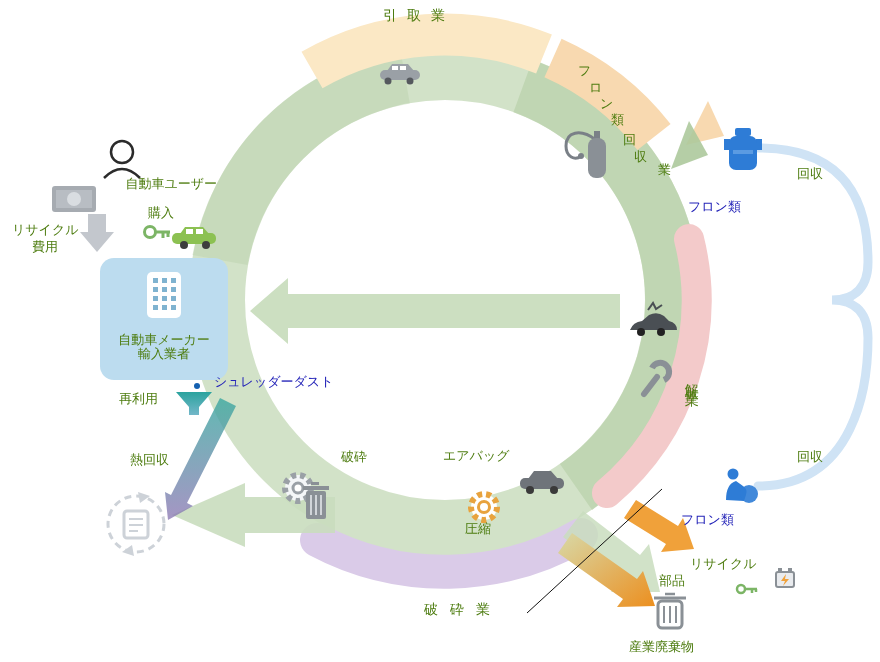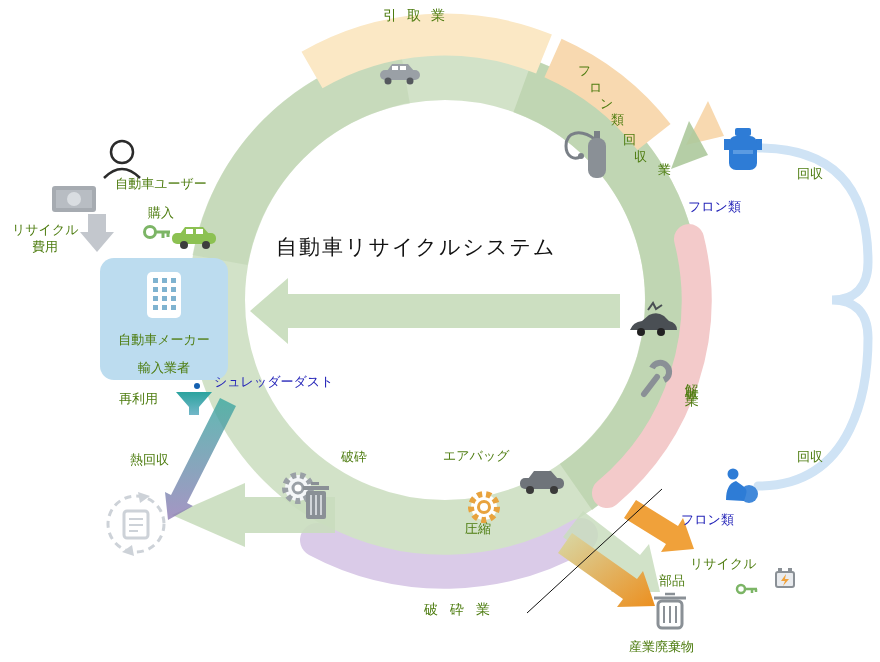--- a/index.html
+++ b/index.html
@@ -201,21 +201,20 @@
   </g>
 
   <g stroke="#8a9096" fill="#fff">
     <path d="M665 594 h 10" stroke-width="2.5" fill="none"></path>
     <line x1="654" y1="598" x2="686" y2="598" stroke-width="3"></line>
     <rect x="658" y="601" width="24" height="27" rx="4" stroke-width="3"></rect>
     <path d="M664 606 v 17 M670 606 v 17 M676 606 v 17" stroke-width="2" fill="none"></path>
   </g>
 </svg>
 
-<div class="lbl title">自動車リサイクルシステム</div>
 
 <div class="lbl pickup">引取業</div>
 
 <div class="lbl freon-arc">
       <span>フ</span>
       <span>ロ</span>
       <span>ン</span>
       <span>類</span>
       <span>回</span>
       <span>収</span>
@@ -238,22 +237,22 @@
 <div class="lbl shredbiz">破砕業</div>
 
 <div class="lbl" style="left:465px;top:521px;">圧縮</div>
 <div class="lbl" style="left:443px;top:448px;">エアバッグ</div>
 <div class="lbl" style="left:341px;top:449px;">破砕</div>
 
 <div class="lbl blue" style="left:214px;top:374px;">シュレッダーダスト</div>
 <div class="lbl" style="left:119px;top:391px;">再利用</div>
 <div class="lbl" style="left:114px;top:452px;margin-left:16px;">熱回収</div>
 
-<div class="lbl center" style="left:105px;top:176px;width:112px;">自動車ユーザー</div>
+<div class="lbl center" style="left:105px;top:176px;width:112px;text-align:right;">自動車ユーザー</div>
 <div class="lbl center" style="left:105px;top:193px;width:112px;margin-top:12px;">購入</div>
 
 <div class="lbl center" style="left:12px;top:222px;width:66px;">リサイクル</div>
 <div class="lbl center" style="left:12px;top:239px;width:66px;">費用</div>
 
 <div class="lbl center" style="left:104px;top:332px;width:120px;">自動車メーカー</div>
-<div class="lbl center" style="left:104px;top:360px;width:120px;">輸入業者</div>
+<div class="lbl center" style="left:104px;top:346px;width:120px;">輸入業者</div>
 
 </div>
 
 </body></html>

